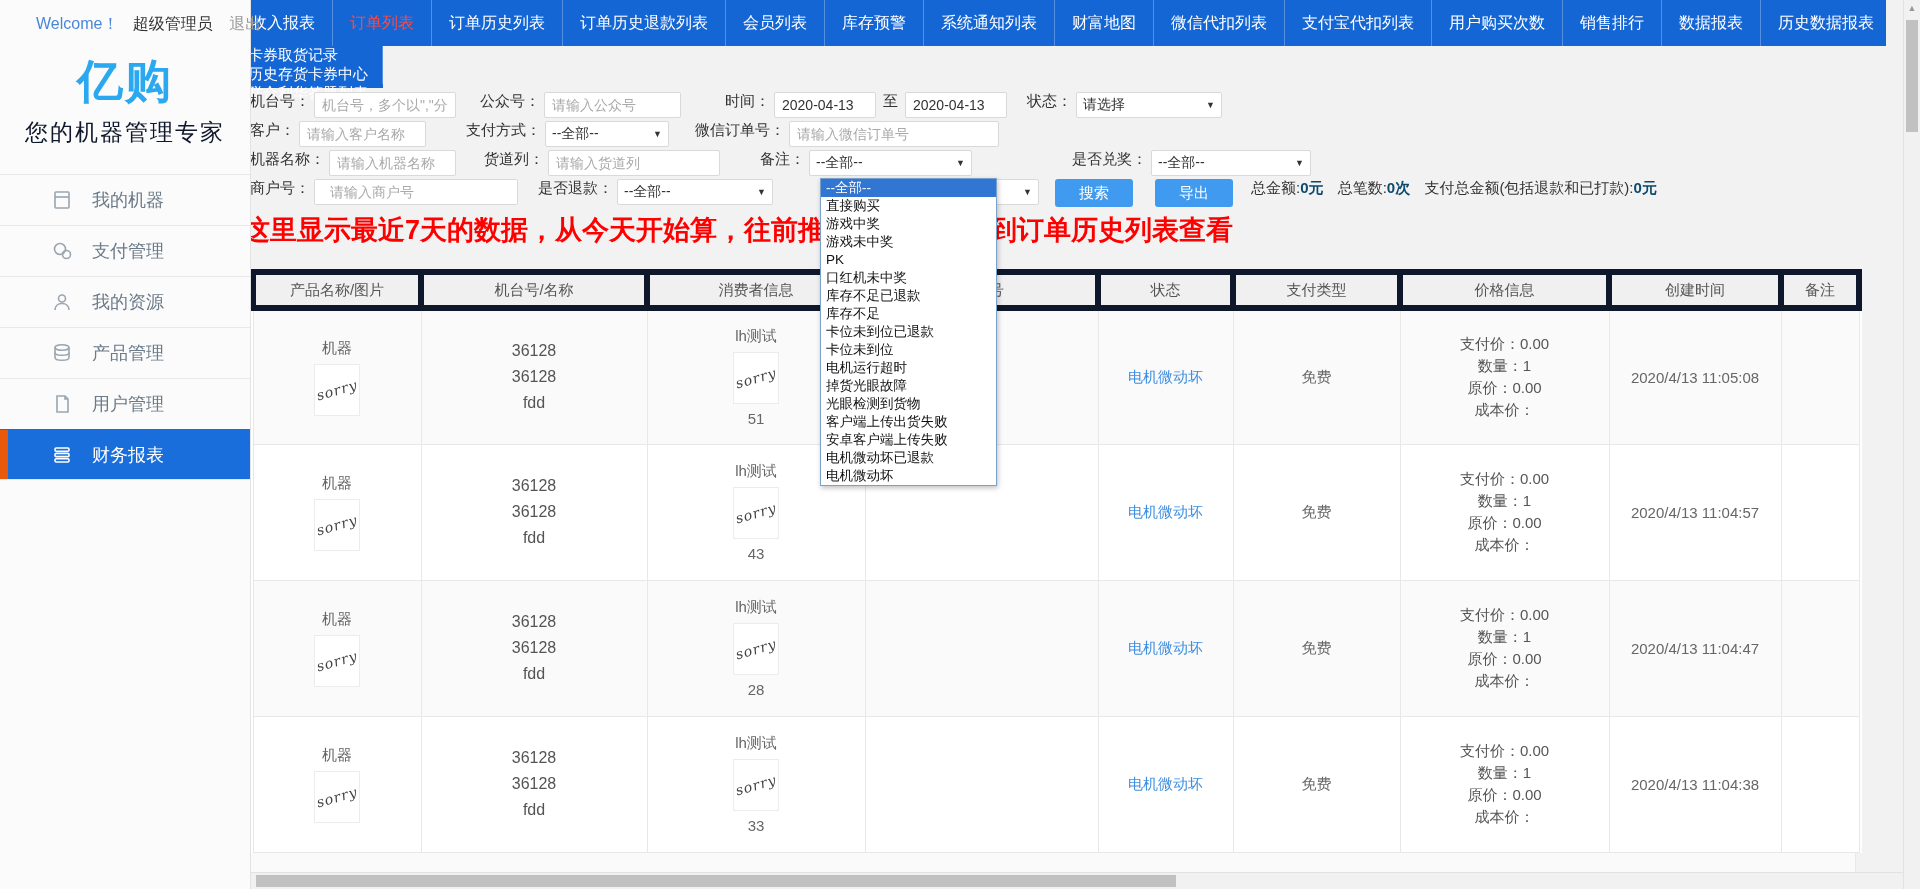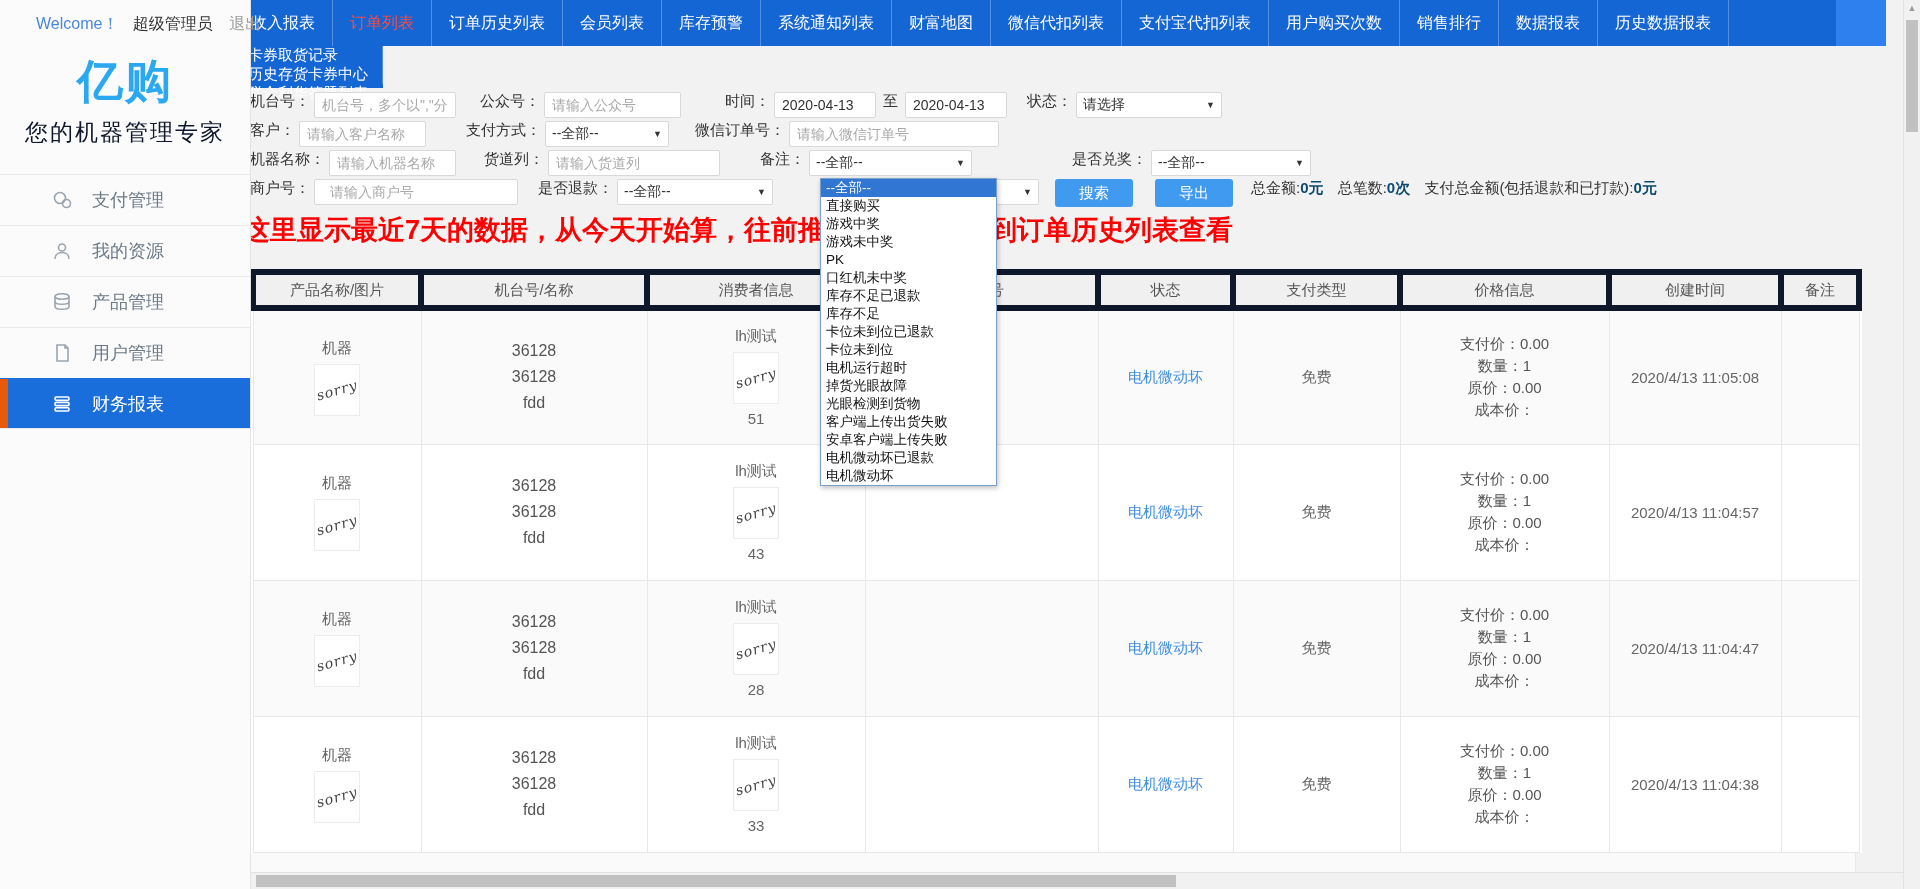--- a/index.html
+++ b/index.html
@@ -91,20 +91,29 @@
       <span class="u">超级管理员</span>
       <span class="lo">退出</span>
     </div>
     <div class="logo">亿购</div>
     <div class="tagline">您的机器管理专家</div>
 
     <div class="menu">
       <div class="menu-item">
         <span class="mi">
           <svg width="22" height="22" viewBox="0 0 22 22">
+              <rect x="4" y="3" width="14" height="16" rx="1"></rect>
+              <line x1="4" y1="8" x2="18" y2="8"></line>
+            </svg>
+        </span>
+        <span>我的机器</span>
+      </div>
+      <div class="menu-item">
+        <span class="mi">
+          <svg width="22" height="22" viewBox="0 0 22 22">
               <circle cx="9" cy="9" r="5.5"></circle>
               <circle cx="15.5" cy="14.5" r="4"></circle>
             </svg>
         </span>
         <span>支付管理</span>
       </div>
       <div class="menu-item">
         <span class="mi">
           <svg width="22" height="22" viewBox="0 0 22 22">
               <circle cx="11" cy="7.5" r="3.5"></circle>
@@ -144,20 +153,21 @@
       </div>
     </div>
   </div>
 
   <div class="main">
 
     <div class="tabbar1">
       <div class="tab">收入报表</div>
       <div class="tab active">订单列表</div>
       <div class="tab">订单历史列表</div>
+      <div class="tab">订单历史退款列表</div>
       <div class="tab">会员列表</div>
       <div class="tab">库存预警</div>
       <div class="tab">系统通知列表</div>
       <div class="tab">财富地图</div>
       <div class="tab">微信代扣列表</div>
       <div class="tab">支付宝代扣列表</div>
       <div class="tab">用户购买次数</div>
       <div class="tab">销售排行</div>
       <div class="tab">数据报表</div>
       <div class="tab">历史数据报表</div>

